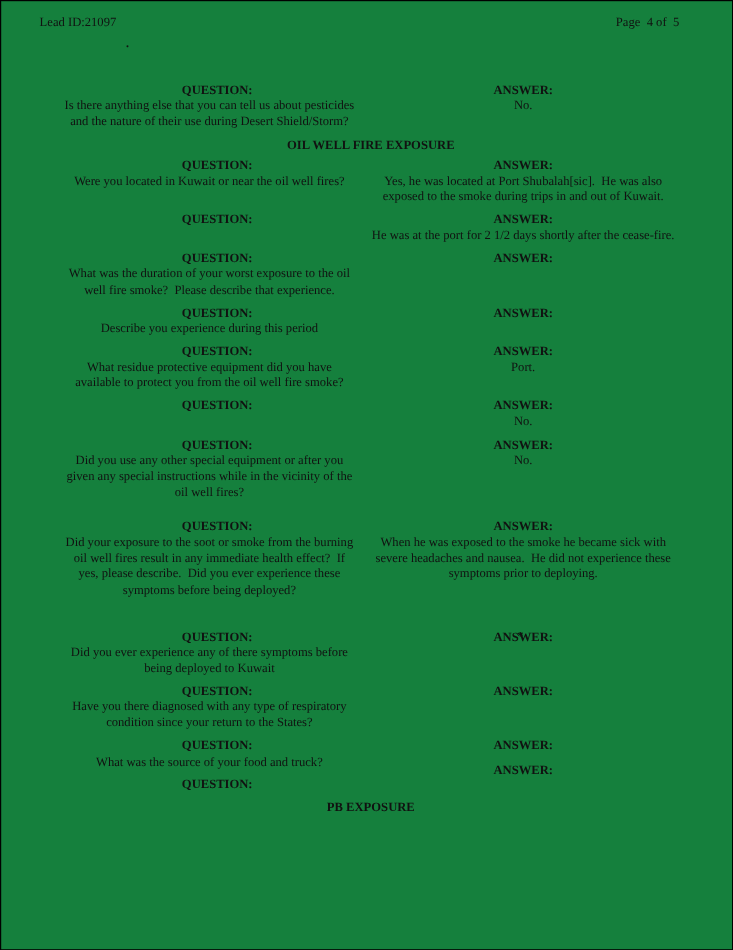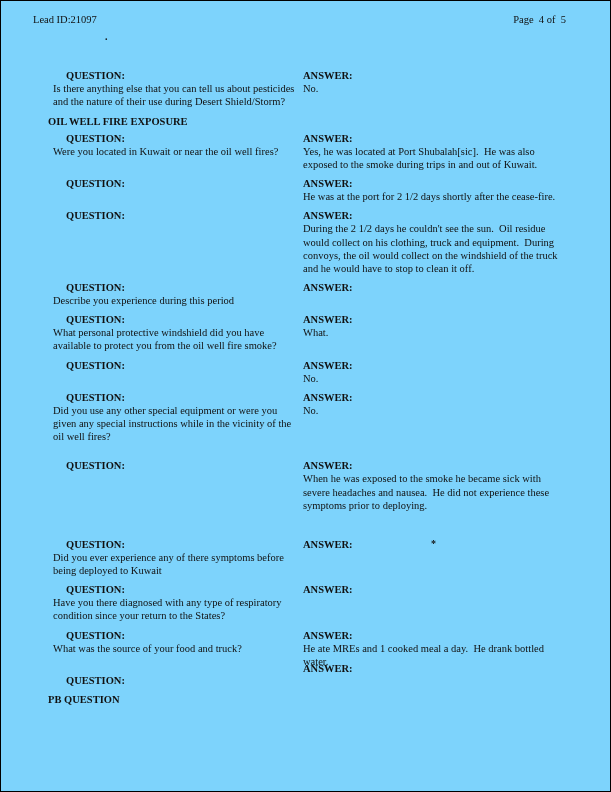--- a/index.html
+++ b/index.html
@@ -5,21 +5,21 @@
   html, body {
     margin: 0;
     padding: 0;
     background: #808080;
   }
   .page {
     position: relative;
     width: 611px;
     height: 792px;
     margin: 0 auto;
-    background: #7dd3fc;
+    background: #15803d;
     border: 1px solid #000;
     box-sizing: border-box;
     font-family: "Liberation Serif", serif;
     color: #111;
     font-size: 10.5px;
     line-height: 1.25;
     overflow: hidden;
   }
   .page-header {
     display: flex;
@@ -31,20 +31,21 @@
   .dot-mark {
     position: absolute;
     left: 104px;
     top: 30px;
     font-weight: bold;
     font-size: 10px;
   }
   .content {
     padding: 0 40px 0 52px;
     margin-top: 43px;
+    text-align: center;
   }
   .qa-row {
     display: flex;
     align-items: flex-start;
     margin-bottom: 6px;
   }
   .q-col { width: 243px; flex: none; }
   .a-col { width: 266px; flex: none; margin-left: 7px; position: relative; }
   .label { font-weight: bold; }
   .q-label { padding-left: 13px; }
@@ -107,73 +108,74 @@
       </div>
       <div class="a-col">
         <div class="label">ANSWER:</div>
         <div class="text">He was at the port for 2 1/2 days shortly after the cease-fire.</div>
       </div>
     </div>
 
     <div class="qa-row">
       <div class="q-col">
         <div class="label q-label">QUESTION:</div>
-      </div>
-      <div class="a-col">
-        <div class="label">ANSWER:</div>
-        <div class="text">During the 2 1/2 days he couldn't see the sun.  Oil residue would collect on his clothing, truck and equipment.  During convoys, the oil would collect on the windshield of the truck and he would have to stop to clean it off.</div>
+        <div class="text">What was the duration of your worst exposure to the oil well fire smoke?  Please describe that experience.</div>
+      </div>
+      <div class="a-col">
+        <div class="label">ANSWER:</div>
       </div>
     </div>
 
     <div class="qa-row">
       <div class="q-col">
         <div class="label q-label">QUESTION:</div>
         <div class="text">Describe you experience during this period</div>
       </div>
       <div class="a-col">
         <div class="label">ANSWER:</div>
         <div class="text"></div>
       </div>
     </div>
 
     <div class="qa-row">
       <div class="q-col">
         <div class="label q-label">QUESTION:</div>
-        <div class="text">What personal protective windshield did you have available to protect you from the oil well fire smoke?</div>
-      </div>
-      <div class="a-col">
-        <div class="label">ANSWER:</div>
-        <div class="text">What.</div>
+        <div class="text">What residue protective equipment did you have available to protect you from the oil well fire smoke?</div>
+      </div>
+      <div class="a-col">
+        <div class="label">ANSWER:</div>
+        <div class="text">Port.</div>
       </div>
     </div>
 
     <div class="qa-row">
       <div class="q-col">
         <div class="label q-label">QUESTION:</div>
       </div>
       <div class="a-col">
         <div class="label">ANSWER:</div>
         <div class="text">No.</div>
       </div>
     </div>
 
     <div class="qa-row gap-lg">
       <div class="q-col">
         <div class="label q-label">QUESTION:</div>
-        <div class="text">Did you use any other special equipment or were you given any special instructions while in the vicinity of the oil well fires?</div>
+        <div class="text">Did you use any other special equipment or after you given any special instructions while in the vicinity of the oil well fires?</div>
       </div>
       <div class="a-col">
         <div class="label">ANSWER:</div>
         <div class="text">No.</div>
       </div>
     </div>
 
     <div class="qa-row gap-xl">
       <div class="q-col">
         <div class="label q-label">QUESTION:</div>
+        <div class="text">Did your exposure to the soot or smoke from the burning oil well fires result in any immediate health effect?  If yes, please describe.  Did you ever experience these symptoms before being deployed?</div>
       </div>
       <div class="a-col">
         <div class="label">ANSWER:</div>
         <div class="text">When he was exposed to the smoke he became sick with severe headaches and nausea.  He did not experience these symptoms prior to deploying.</div>
       </div>
     </div>
 
     <div class="qa-row">
       <div class="q-col">
         <div class="label q-label">QUESTION:</div>
@@ -197,30 +199,29 @@
       </div>
     </div>
 
     <div class="qa-row">
       <div class="q-col">
         <div class="label q-label">QUESTION:</div>
         <div class="text">What was the source of your food and truck?</div>
       </div>
       <div class="a-col">
         <div class="label">ANSWER:</div>
-        <div class="text">He ate MREs and 1 cooked meal a day.  He drank bottled water.</div>
       </div>
     </div>
 
     <div class="qa-row a-raised">
       <div class="q-col">
         <div class="label q-label">QUESTION:</div>
       </div>
       <div class="a-col">
         <div class="label">ANSWER:</div>
         <div class="text"></div>
       </div>
     </div>
 
-    <div class="section-heading">PB QUESTION</div>
+    <div class="section-heading">PB EXPOSURE</div>
 
   </div>
 </div>
 
 </body></html>

